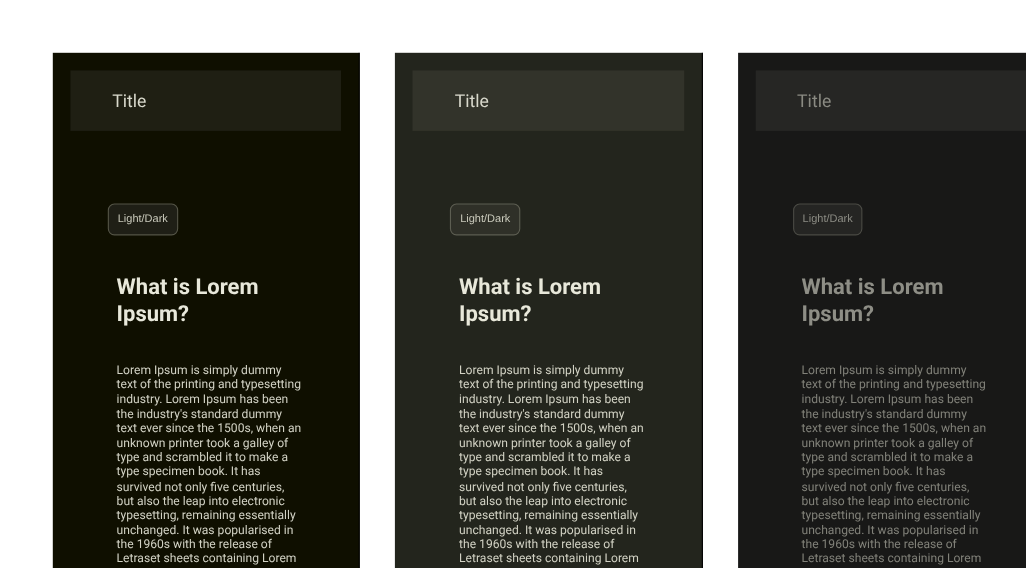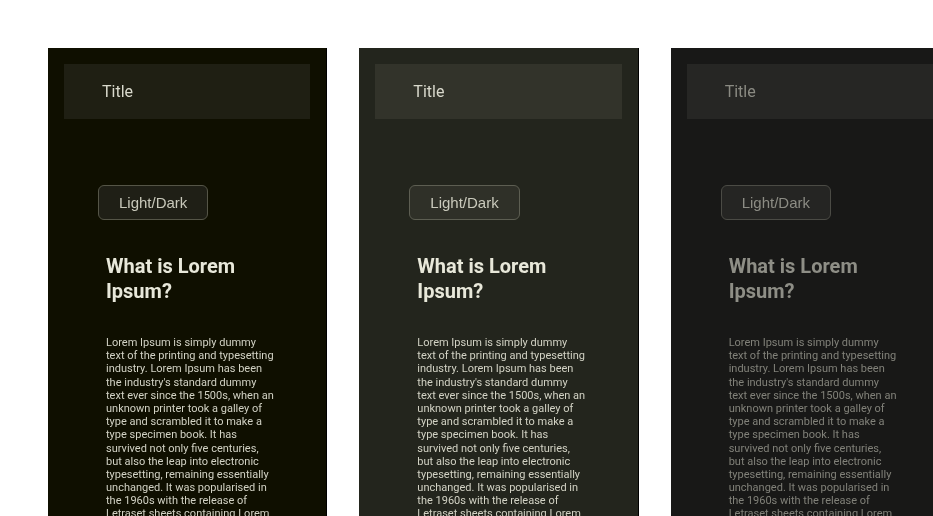--- a/index.html
+++ b/index.html
@@ -49,22 +49,22 @@
     .col-2 .title { color: #d9d9cc; }
     .col-3 .title { color: #8a8a82; }
     .content-area {
       flex: 1;
       padding: 18px 16px 18px 18px;
     }
     .toggle-btn {
       border: 1px solid #555547;
       background: #1f1f16;
       color: #c8c8ba;
-      font-size: 15px;
-      padding: 8px 20px;
+      font-size: 10px;
+      padding: 8px 8px;
       border-radius: 6px;
       cursor: pointer;
       display: inline-block;
     }
     .col-2 .toggle-btn {
       background: #2f3028;
       border-color: #5d5e52;
       color: #cacabc;
     }
     .col-3 .toggle-btn {

